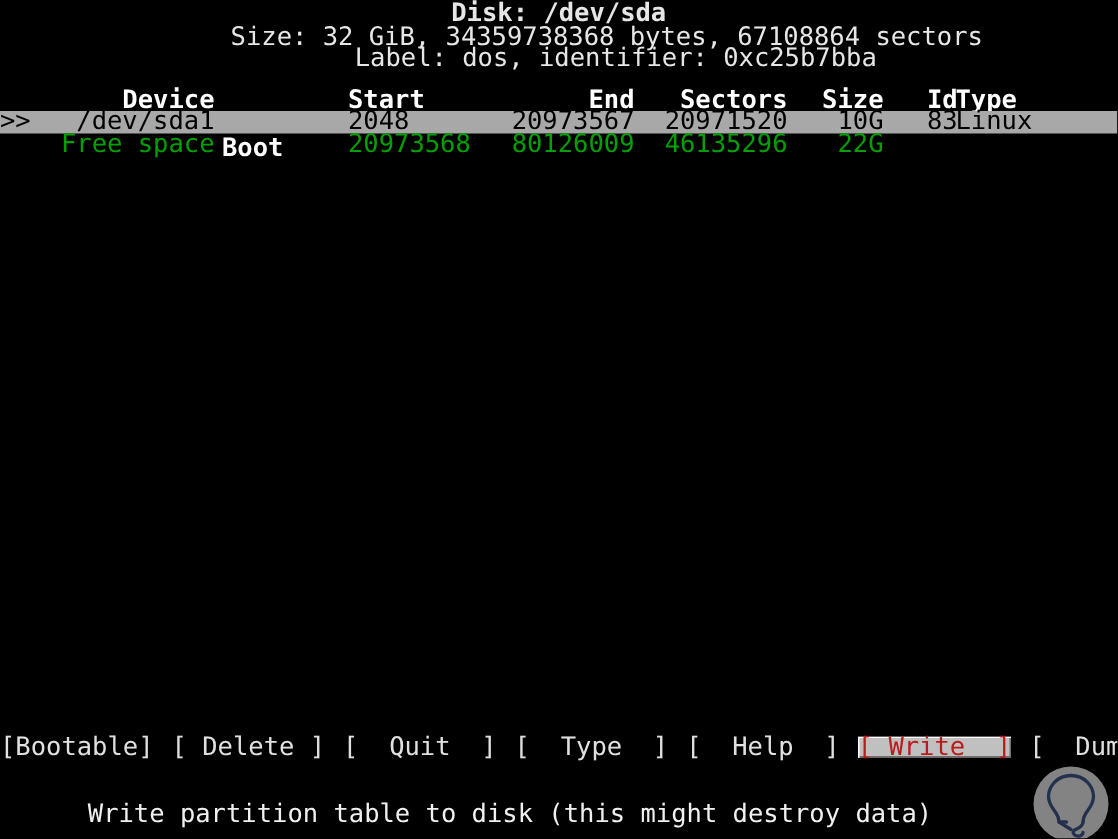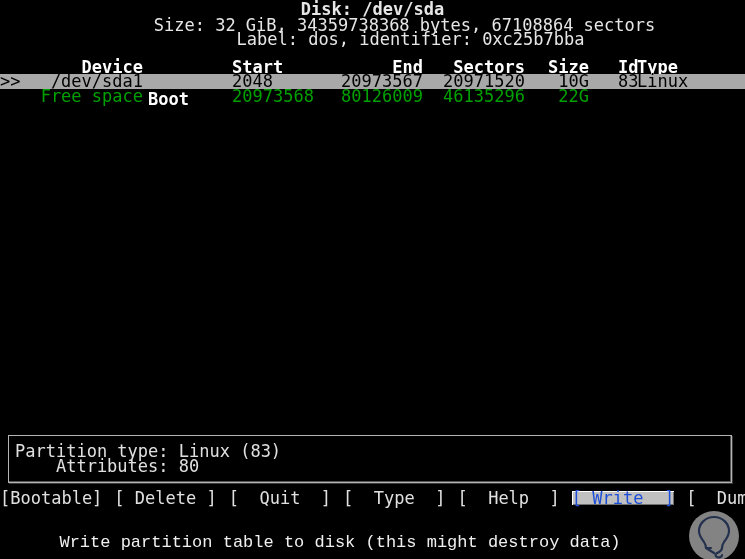--- a/index.html
+++ b/index.html
@@ -108,35 +108,34 @@
     white-space: pre;
     color: #e0e0e0;
   }
   .menubar .mitem {
     display: inline-block;
     white-space: pre;
     padding: 0 0px;
   }
   .menubar .mitem.active {
     background: #c0c0c0;
-    color: #1d4ed8;
+    color: #b91c1c;
     box-shadow: inset 1px 1px 0 #ffffff, inset -1px -1px 0 #707070;
   }
   .menu-gap { display: inline-block; width: 12px; }
 
   
   .statusline {
     position: absolute;
     left: 0;
     top: 536px;
     width: 680px;
     text-align: center;
     white-space: pre;
     color: #f0f0f0;
-    font-family: Liberation Mono, monospace;
   }
 
   
   .watermark {
     position: absolute;
     right: 2px;
     bottom: -6px;
     width: 58px;
     height: 58px;
     opacity: 0.85;
@@ -184,24 +183,20 @@
       <span class="cell c-start">20973568</span>
       <span class="cell c-end">80126009</span>
       <span class="cell c-sectors">46135296</span>
       <span class="cell c-size">22G</span>
       <span class="cell c-id"></span>
       <span class="cell c-type"></span>
     </div>
 
   </div>
 
-  <div class="infobox">
-    <div class="infoline info-1">Partition type: Linux (83)</div>
-    <div class="infoline info-2">    Attributes: 80</div>
-  </div>
 
   <div class="menubar"><span class="mitem">[Bootable]</span><span class="menu-gap"></span><span class="mitem">[ Delete ]</span><span class="menu-gap"></span><span class="mitem">[  Quit  ]</span><span class="menu-gap"></span><span class="mitem">[  Type  ]</span><span class="menu-gap"></span><span class="mitem">[  Help  ]</span><span class="menu-gap"></span><span class="mitem active">[ Write  ]</span><span class="menu-gap"></span><span class="mitem">[  Dump  ]</span></div>
 
   <div class="statusline">Write partition table to disk (this might destroy data)</div>
 
   <svg class="watermark" viewBox="0 0 58 58">
     <circle cx="29" cy="29" r="25" fill="#9a9a9a"></circle>
     <g fill="none" stroke="#2b3a5c" stroke-width="2.2" stroke-linecap="round" stroke-linejoin="round">
       <path d="M29 10 C20 10 14 17 14 24 C14 29 17 32 19 35 C21 38 21 41 21 41 L26 41"></path>
       <path d="M29 10 C38 10 44 17 44 24 C44 29 41 32 39 35 C37 38 37 41 37 41"></path>

